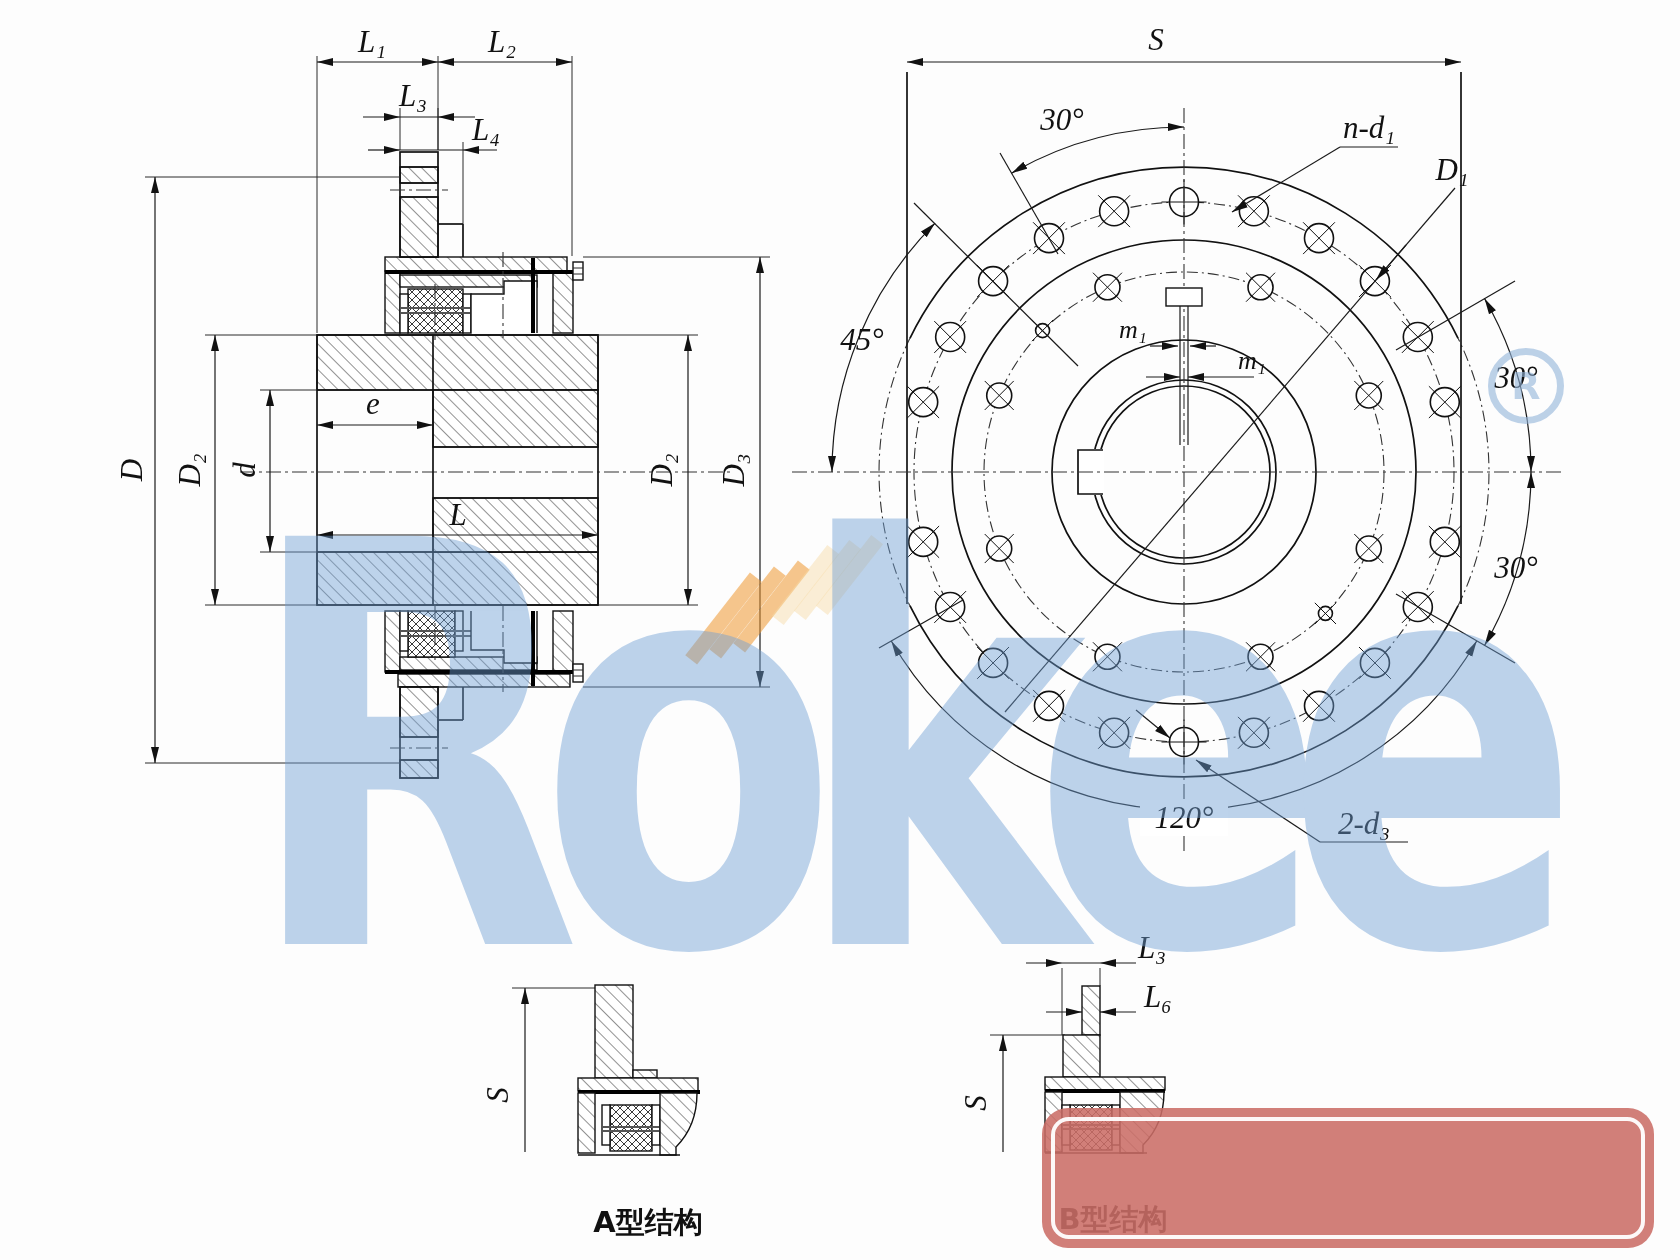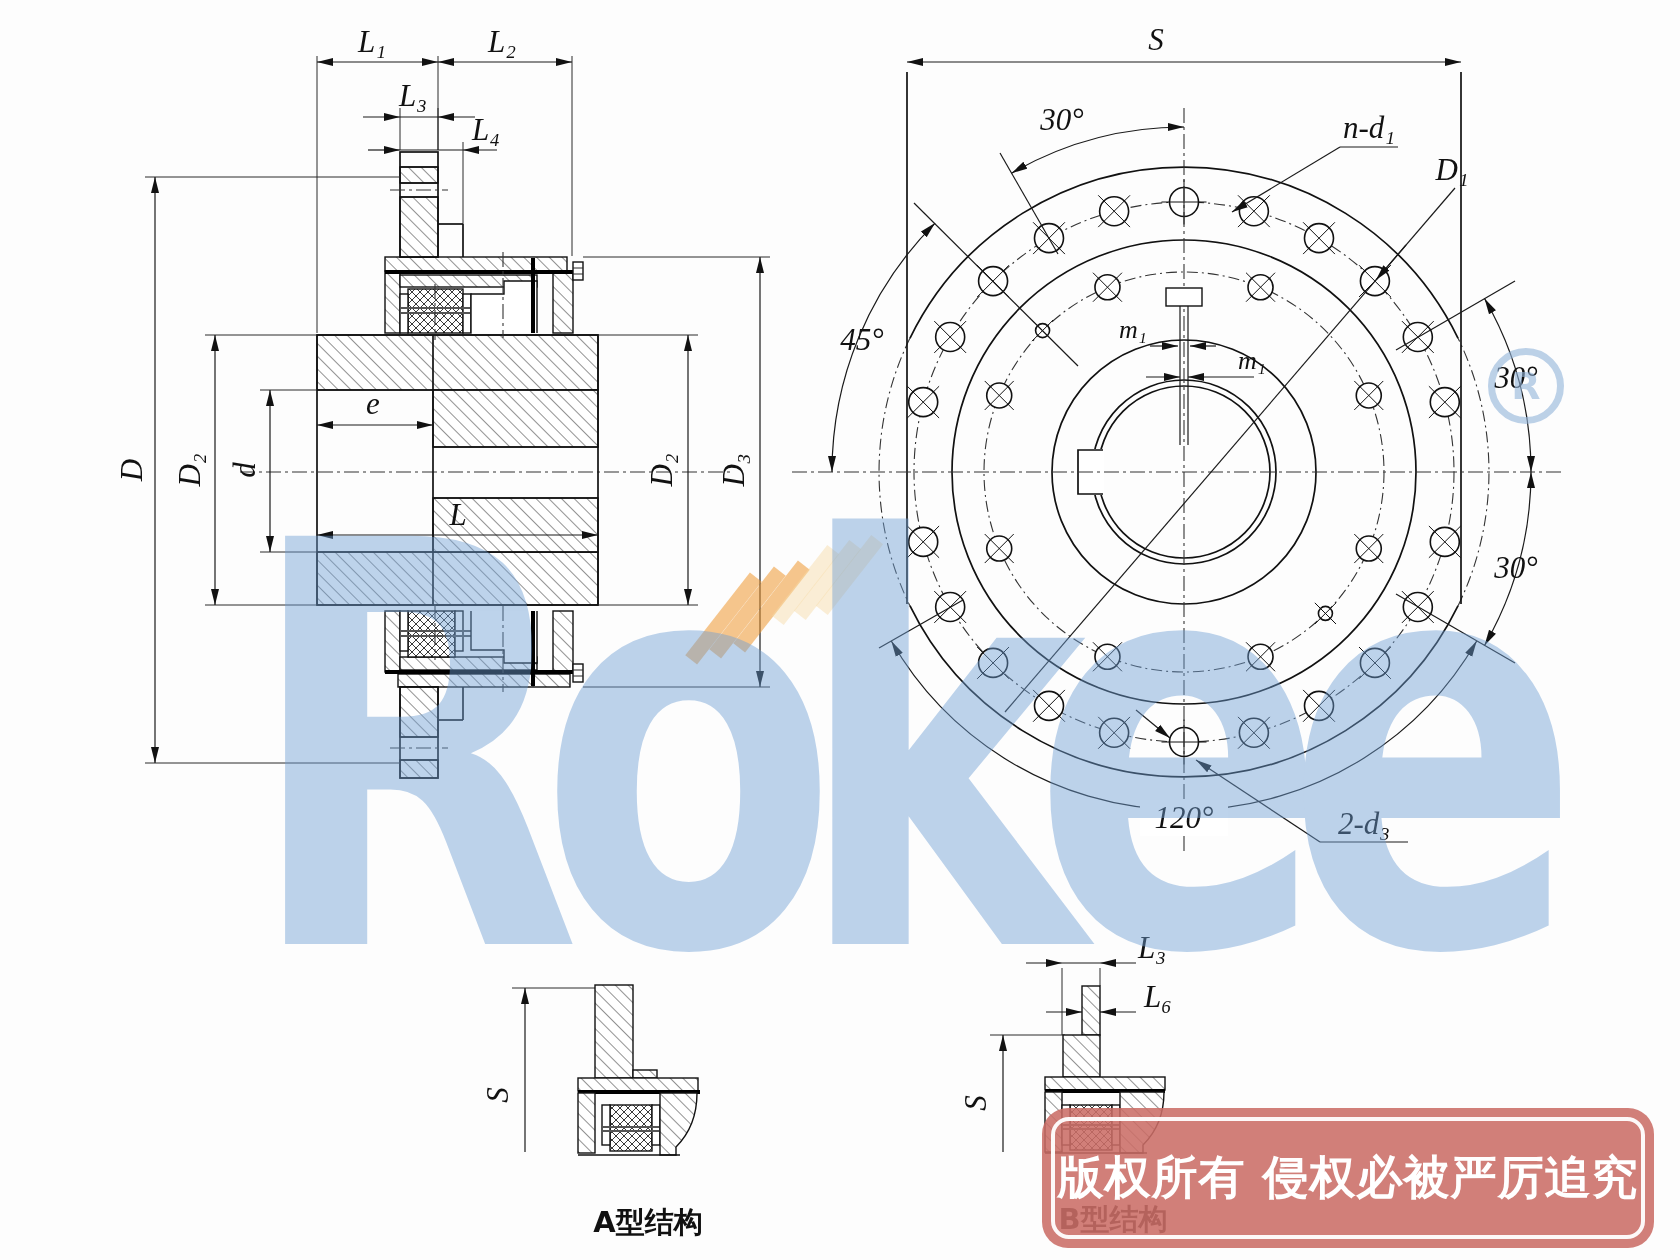--- a/index.html
+++ b/index.html
@@ -427,16 +427,15 @@
 <div class="stripe" style="left:716px;top:566px;height:105px;transform:rotate(38deg);"></div>
 <div class="stripe" style="left:740px;top:560px;height:105px;transform:rotate(38deg);"></div>
 <div class="stripe" style="left:764px;top:554px;height:105px;transform:rotate(38deg);"></div>
 <div class="stripe pale" style="left:798px;top:540px;height:90px;transform:rotate(38deg);"></div>
 <div class="stripe pale" style="left:820px;top:535px;height:90px;transform:rotate(38deg);"></div>
 <div class="stripe pale" style="left:842px;top:530px;height:90px;transform:rotate(38deg);"></div>
 
 
 <div id="stamp">
   <div class="inner"></div>
-  <div class="txt">版权所有 侵权必被严厉追究</div>
 </div>
 
 </div>
 
 </body></html>

